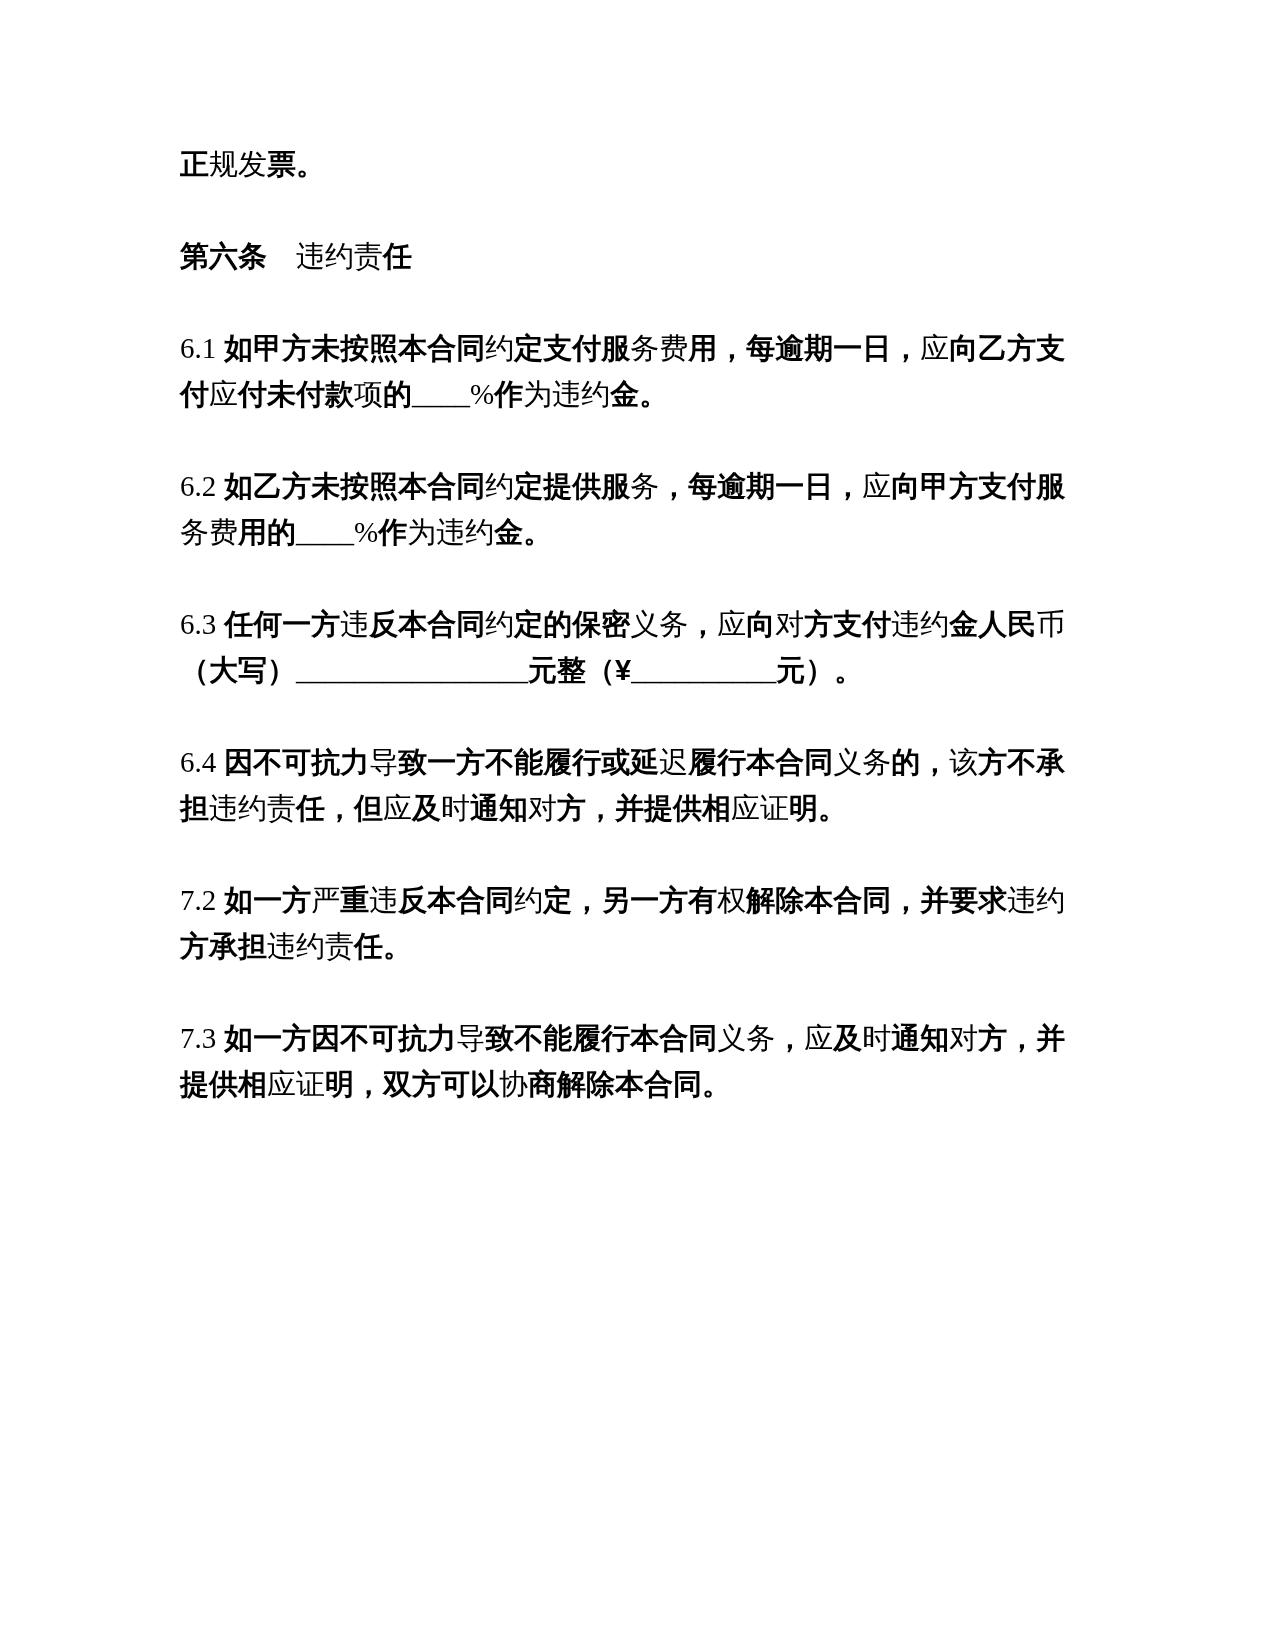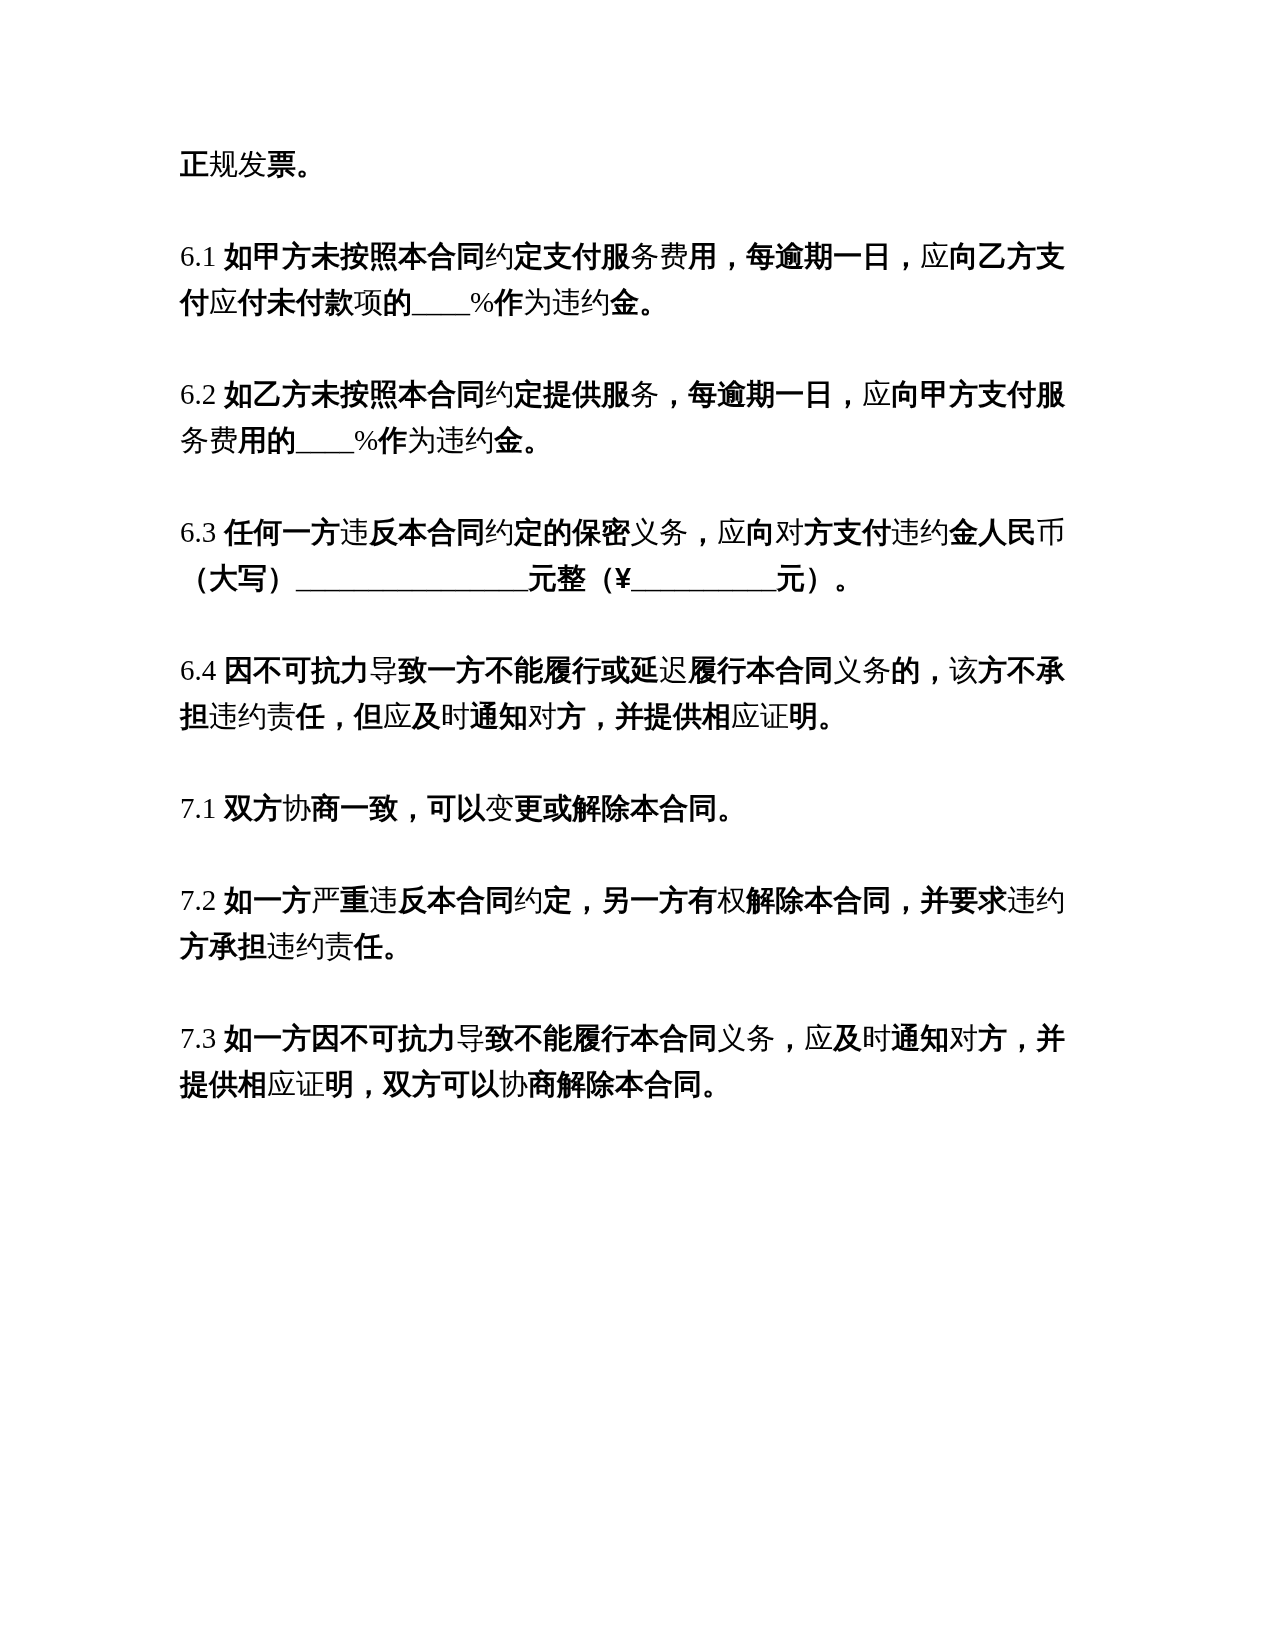--- a/index.html
+++ b/index.html
@@ -40,21 +40,21 @@
     font-family: "Liberation Serif", serif;
     font-weight: 400;
   }
 </style>
 </head>
 <body style="background: rgb(255, 255, 255);">
 
 <div class="page">
   <div class="content" id="doc-content">
       <div class="para body"><div class="line">正<span class="fb">规</span><span class="fb">发</span>票。</div></div>
+      <div class="para heading"><div class="line">第六条　<span class="fb">违</span><span class="fb">约</span><span class="fb">责</span>任</div></div>
       <div class="para body"><div class="line"><span class="lat">6</span><span class="lat">.</span><span class="lat">1</span> 如甲方未按照本合同<span class="fb">约</span>定支付服<span class="fb">务</span><span class="fb">费</span>用，每逾期一日，<span class="fb">应</span>向乙方支</div><div class="line">付<span class="fb">应</span>付未付款<span class="fb">项</span>的<span class="lat">_</span><span class="lat">_</span><span class="lat">_</span><span class="lat">_</span><span class="lat">%</span>作<span class="fb">为</span><span class="fb">违</span><span class="fb">约</span>金。</div></div>
       <div class="para body"><div class="line"><span class="lat">6</span><span class="lat">.</span><span class="lat">2</span> 如乙方未按照本合同<span class="fb">约</span>定提供服<span class="fb">务</span>，每逾期一日，<span class="fb">应</span>向甲方支付服</div><div class="line"><span class="fb">务</span><span class="fb">费</span>用的<span class="lat">_</span><span class="lat">_</span><span class="lat">_</span><span class="lat">_</span><span class="lat">%</span>作<span class="fb">为</span><span class="fb">违</span><span class="fb">约</span>金。</div></div>
       <div class="para body"><div class="line"><span class="lat">6</span><span class="lat">.</span><span class="lat">3</span> 任何一方<span class="fb">违</span>反本合同<span class="fb">约</span>定的保密<span class="fb">义</span><span class="fb">务</span>，<span class="fb">应</span>向<span class="fb">对</span>方支付<span class="fb">违</span><span class="fb">约</span>金人民<span class="fb">币</span></div><div class="line">（大写）<span class="lat">_</span><span class="lat">_</span><span class="lat">_</span><span class="lat">_</span><span class="lat">_</span><span class="lat">_</span><span class="lat">_</span><span class="lat">_</span><span class="lat">_</span><span class="lat">_</span><span class="lat">_</span><span class="lat">_</span><span class="lat">_</span><span class="lat">_</span><span class="lat">_</span><span class="lat">_</span>元整（¥<span class="lat">_</span><span class="lat">_</span><span class="lat">_</span><span class="lat">_</span><span class="lat">_</span><span class="lat">_</span><span class="lat">_</span><span class="lat">_</span><span class="lat">_</span><span class="lat">_</span>元）。</div></div>
       <div class="para body"><div class="line"><span class="lat">6</span><span class="lat">.</span><span class="lat">4</span> 因不可抗力<span class="fb">导</span>致一方不能履行或延<span class="fb">迟</span>履行本合同<span class="fb">义</span><span class="fb">务</span>的，<span class="fb">该</span>方不承</div><div class="line">担<span class="fb">违</span><span class="fb">约</span><span class="fb">责</span>任，但<span class="fb">应</span>及<span class="fb">时</span>通知<span class="fb">对</span>方，并提供相<span class="fb">应</span><span class="fb">证</span>明。</div></div>
-      <div class="para body"><div class="line"><span class="lat">7</span><span class="lat">.</span><span class="lat">1</span> 双方<span class="fb">协</span>商一致，可以<span class="fb">变</span>更或解除本合同。</div></div>
       <div class="para body"><div class="line"><span class="lat">7</span><span class="lat">.</span><span class="lat">2</span> 如一方<span class="fb">严</span>重<span class="fb">违</span>反本合同<span class="fb">约</span>定，另一方有<span class="fb">权</span>解除本合同，并要求<span class="fb">违</span><span class="fb">约</span></div><div class="line">方承担<span class="fb">违</span><span class="fb">约</span><span class="fb">责</span>任。</div></div>
       <div class="para body"><div class="line"><span class="lat">7</span><span class="lat">.</span><span class="lat">3</span> 如一方因不可抗力<span class="fb">导</span>致不能履行本合同<span class="fb">义</span><span class="fb">务</span>，<span class="fb">应</span>及<span class="fb">时</span>通知<span class="fb">对</span>方，并</div><div class="line">提供相<span class="fb">应</span><span class="fb">证</span>明，双方可以<span class="fb">协</span>商解除本合同。</div></div>
     </div>
 </div>
 
 </body></html>

